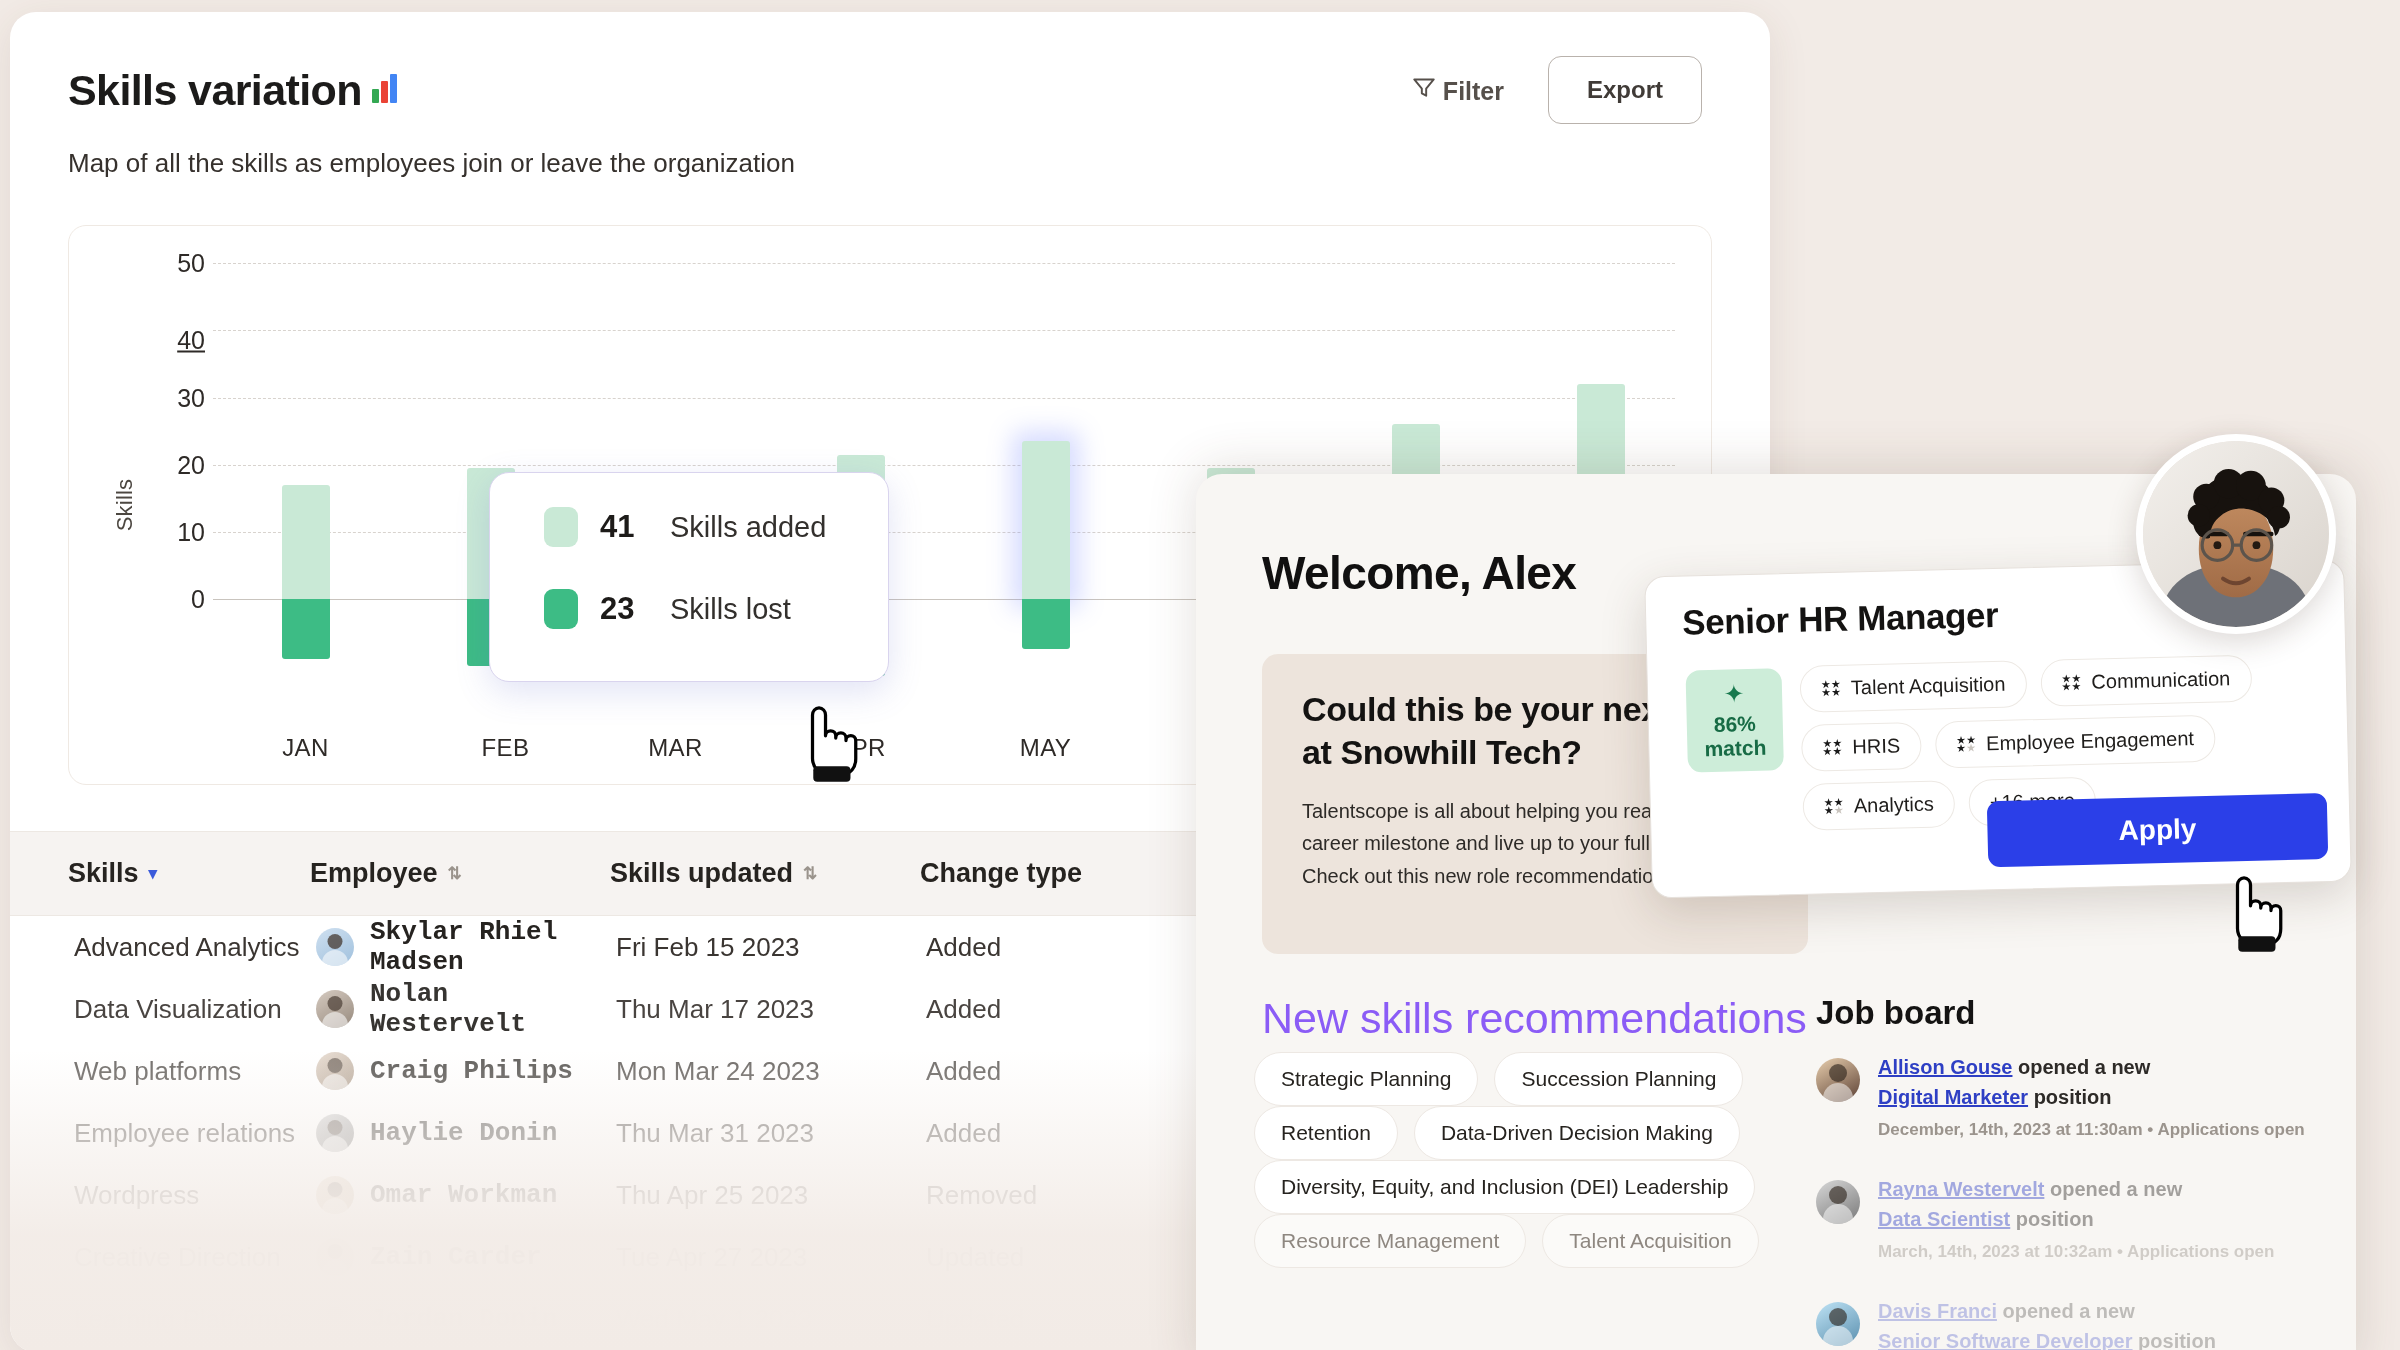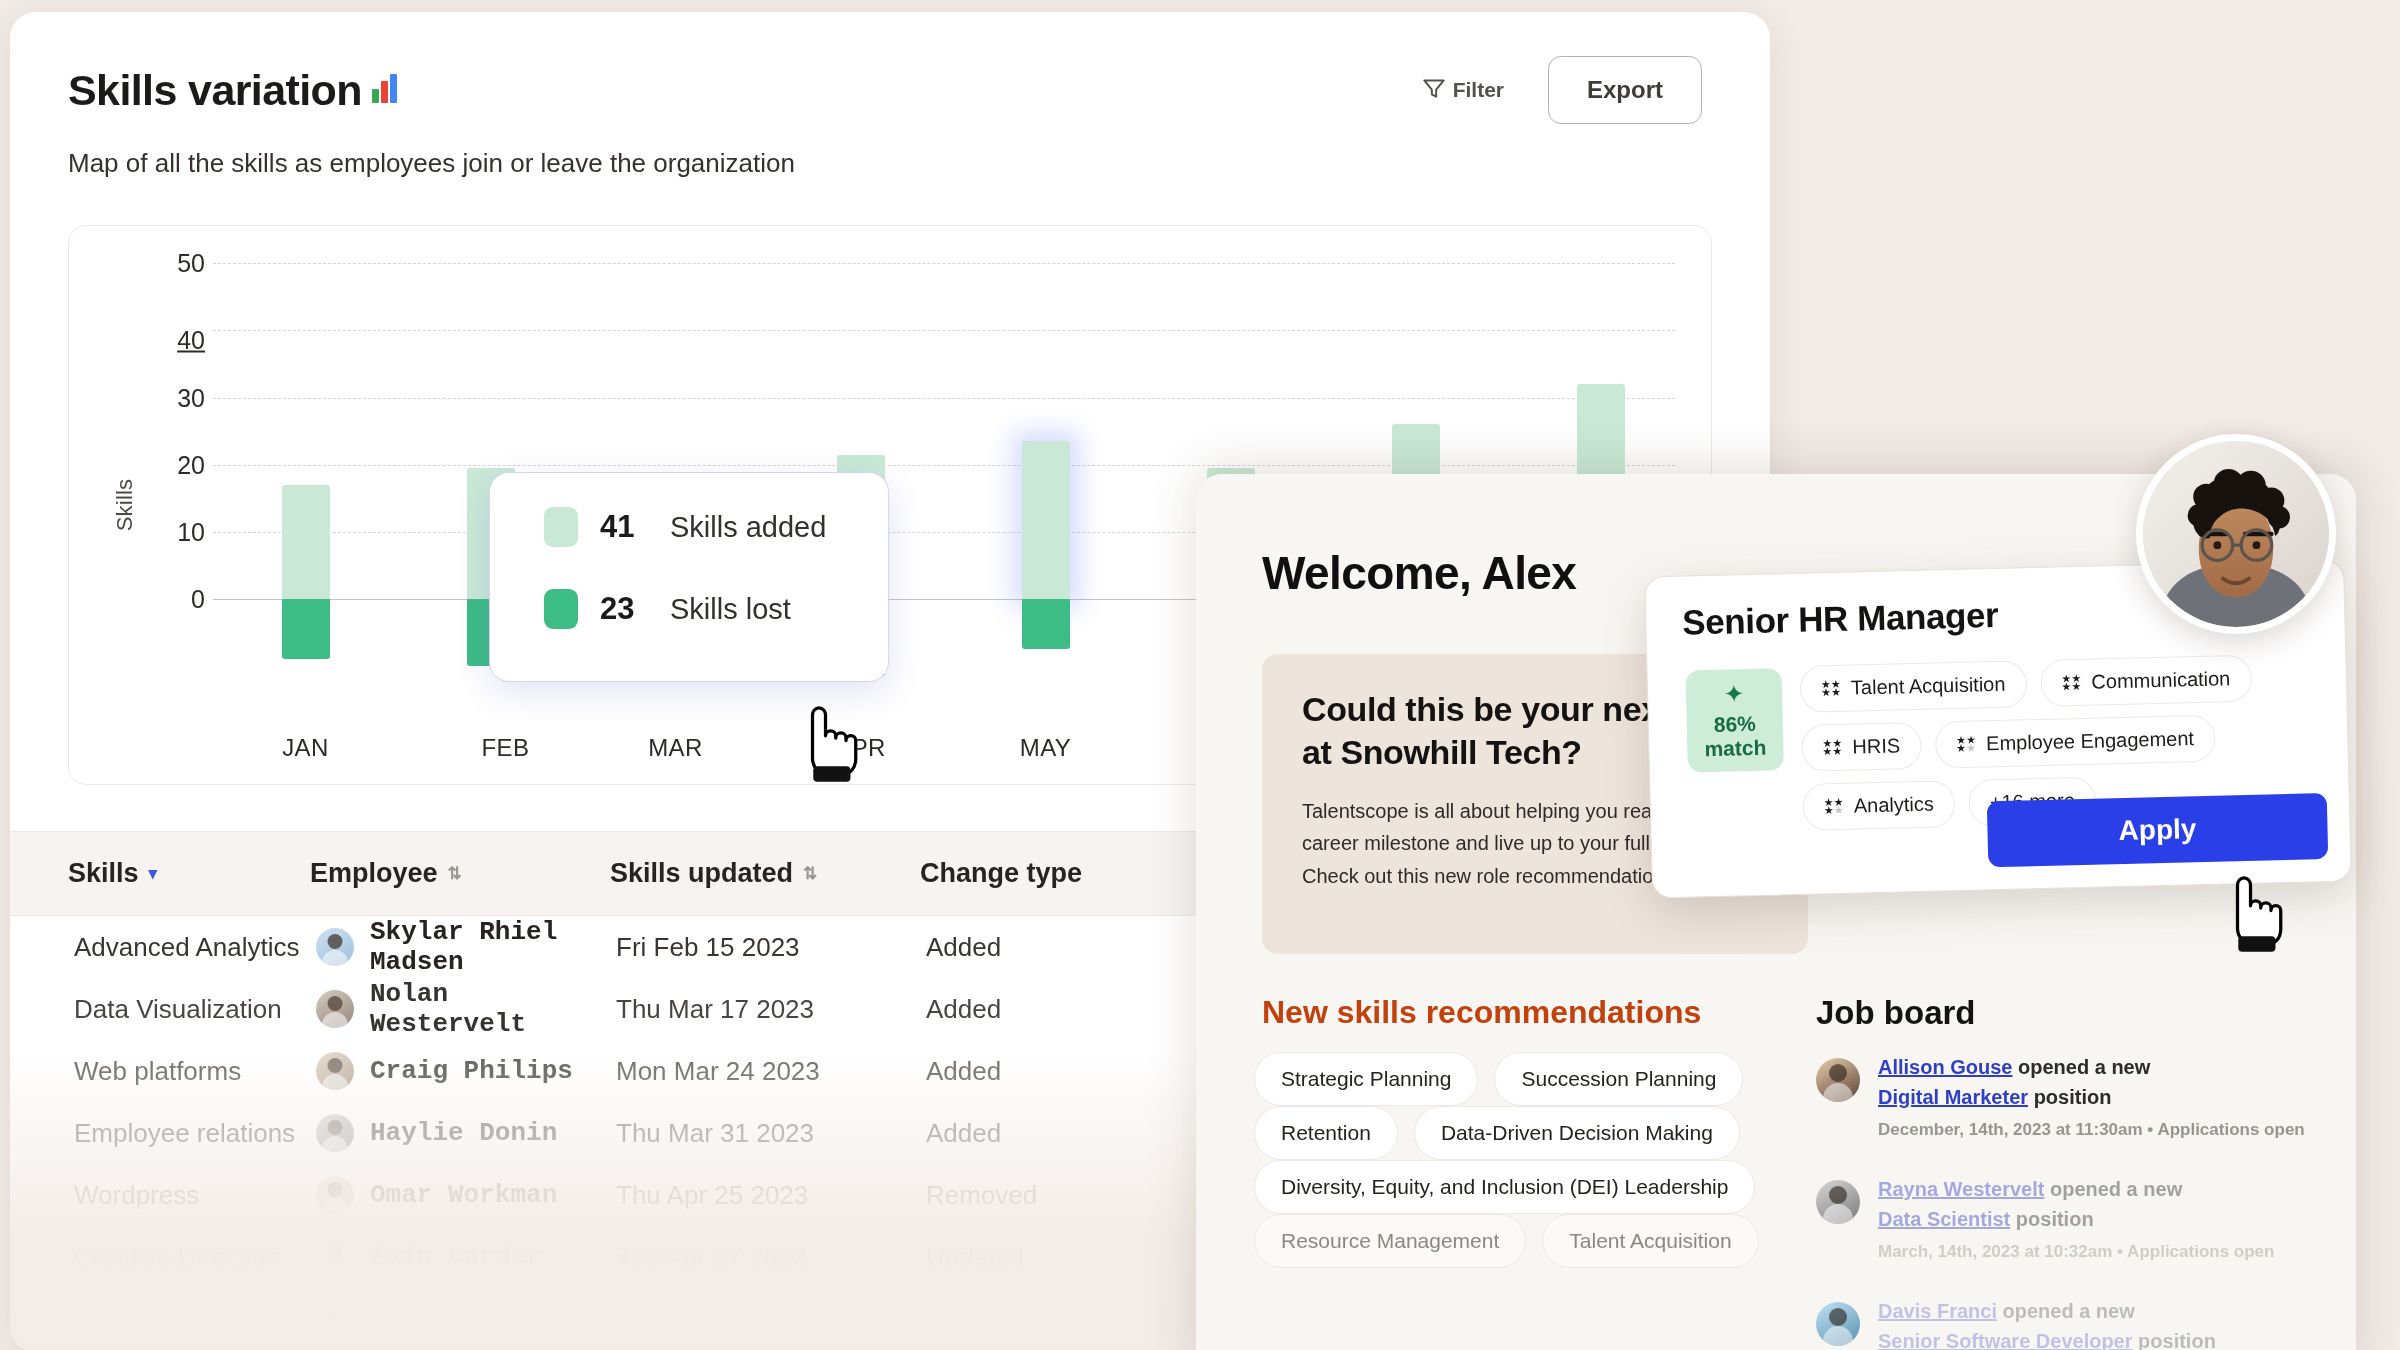--- a/index.html
+++ b/index.html
@@ -27,22 +27,22 @@
     font-size: 43px; font-weight: 700; color: #1C1B1A; letter-spacing: -0.6px;
   }
   .bar-emoji { display:inline-block; width:34px; height:34px; position:relative; }
   .bar-emoji i { position:absolute; bottom:4px; display:block; width:7px; border-radius:1px; }
   .bar-emoji i:nth-child(1){ left:2px;  height:14px; background:#34A853; }
   .bar-emoji i:nth-child(2){ left:11px; height:22px; background:#EA4335; }
   .bar-emoji i:nth-child(3){ left:20px; height:29px; background:#4285F4; }
 
   .head-actions { display: flex; align-items: center; gap: 44px; padding-right: 10px;}
   .filter-btn {
-    display: flex; align-items: center; gap: 6px;
-    font-size: 21px; color: #56504B; font-weight: 600; cursor: pointer;
+    display: flex; align-items: flex-end; gap: 6px;
+    font-size: 25px; color: #56504B; font-weight: 600; cursor: pointer;
     background: none; border: none;
   }
   .export-btn {
     border: 1.6px solid #B9B2AC; border-radius: 13px;
     padding: 19px 38px; font-size: 24px; color: #403B37; font-weight: 600;
     background: #fff; cursor: pointer;
   }
   .page-sub { margin-top: 24px; font-size: 26px; color: #36312D; }
 
   
@@ -149,21 +149,21 @@
     position:absolute; left: 66px; top: 72px;
     font-size: 46px; font-weight: 700; color: #111010; letter-spacing: -0.6px;
   }
   .role-card {
     position: absolute; left: 66px; top: 180px; width: 546px; height: 300px;
     background: #EDE4DC; border-radius: 16px; padding: 34px 40px;
   }
   .role-card h3 { font-size: 34px; font-weight: 700; color: #141312; line-height: 1.25; letter-spacing:-.4px;}
   .role-card p { margin-top: 22px; font-size: 20px; color: #2D2A27; line-height: 1.62; }
 
-  .rec-title { position: absolute; left: 66px; top: 520px; font-size: 32px; font-weight: 700; color: #c2410c; }
+  .rec-title { position: absolute; left: 66px; top: 520px; font-size: 43px; font-weight: 400; color: #8b5cf6; }
   .chips { position: absolute; left: 58px; top: 578px; width: 600px;
            display: flex; flex-wrap: wrap; gap: 0 16px; }
   .chip {
     background: #fff; border: 1px solid #EDE8E3; border-radius: 999px;
     padding: 14px 26px; font-size: 21px; color: #26231F; cursor: pointer; white-space: nowrap;
   }
   .chip.dim { color:#8E8780; background:#FBFAF8; }
 
   .job-title { position: absolute; left: 620px; top: 520px; font-size: 33px; font-weight: 700; color: #141312; }
   .jobs { position: absolute; left: 620px; top: 578px; width: 520px; }

